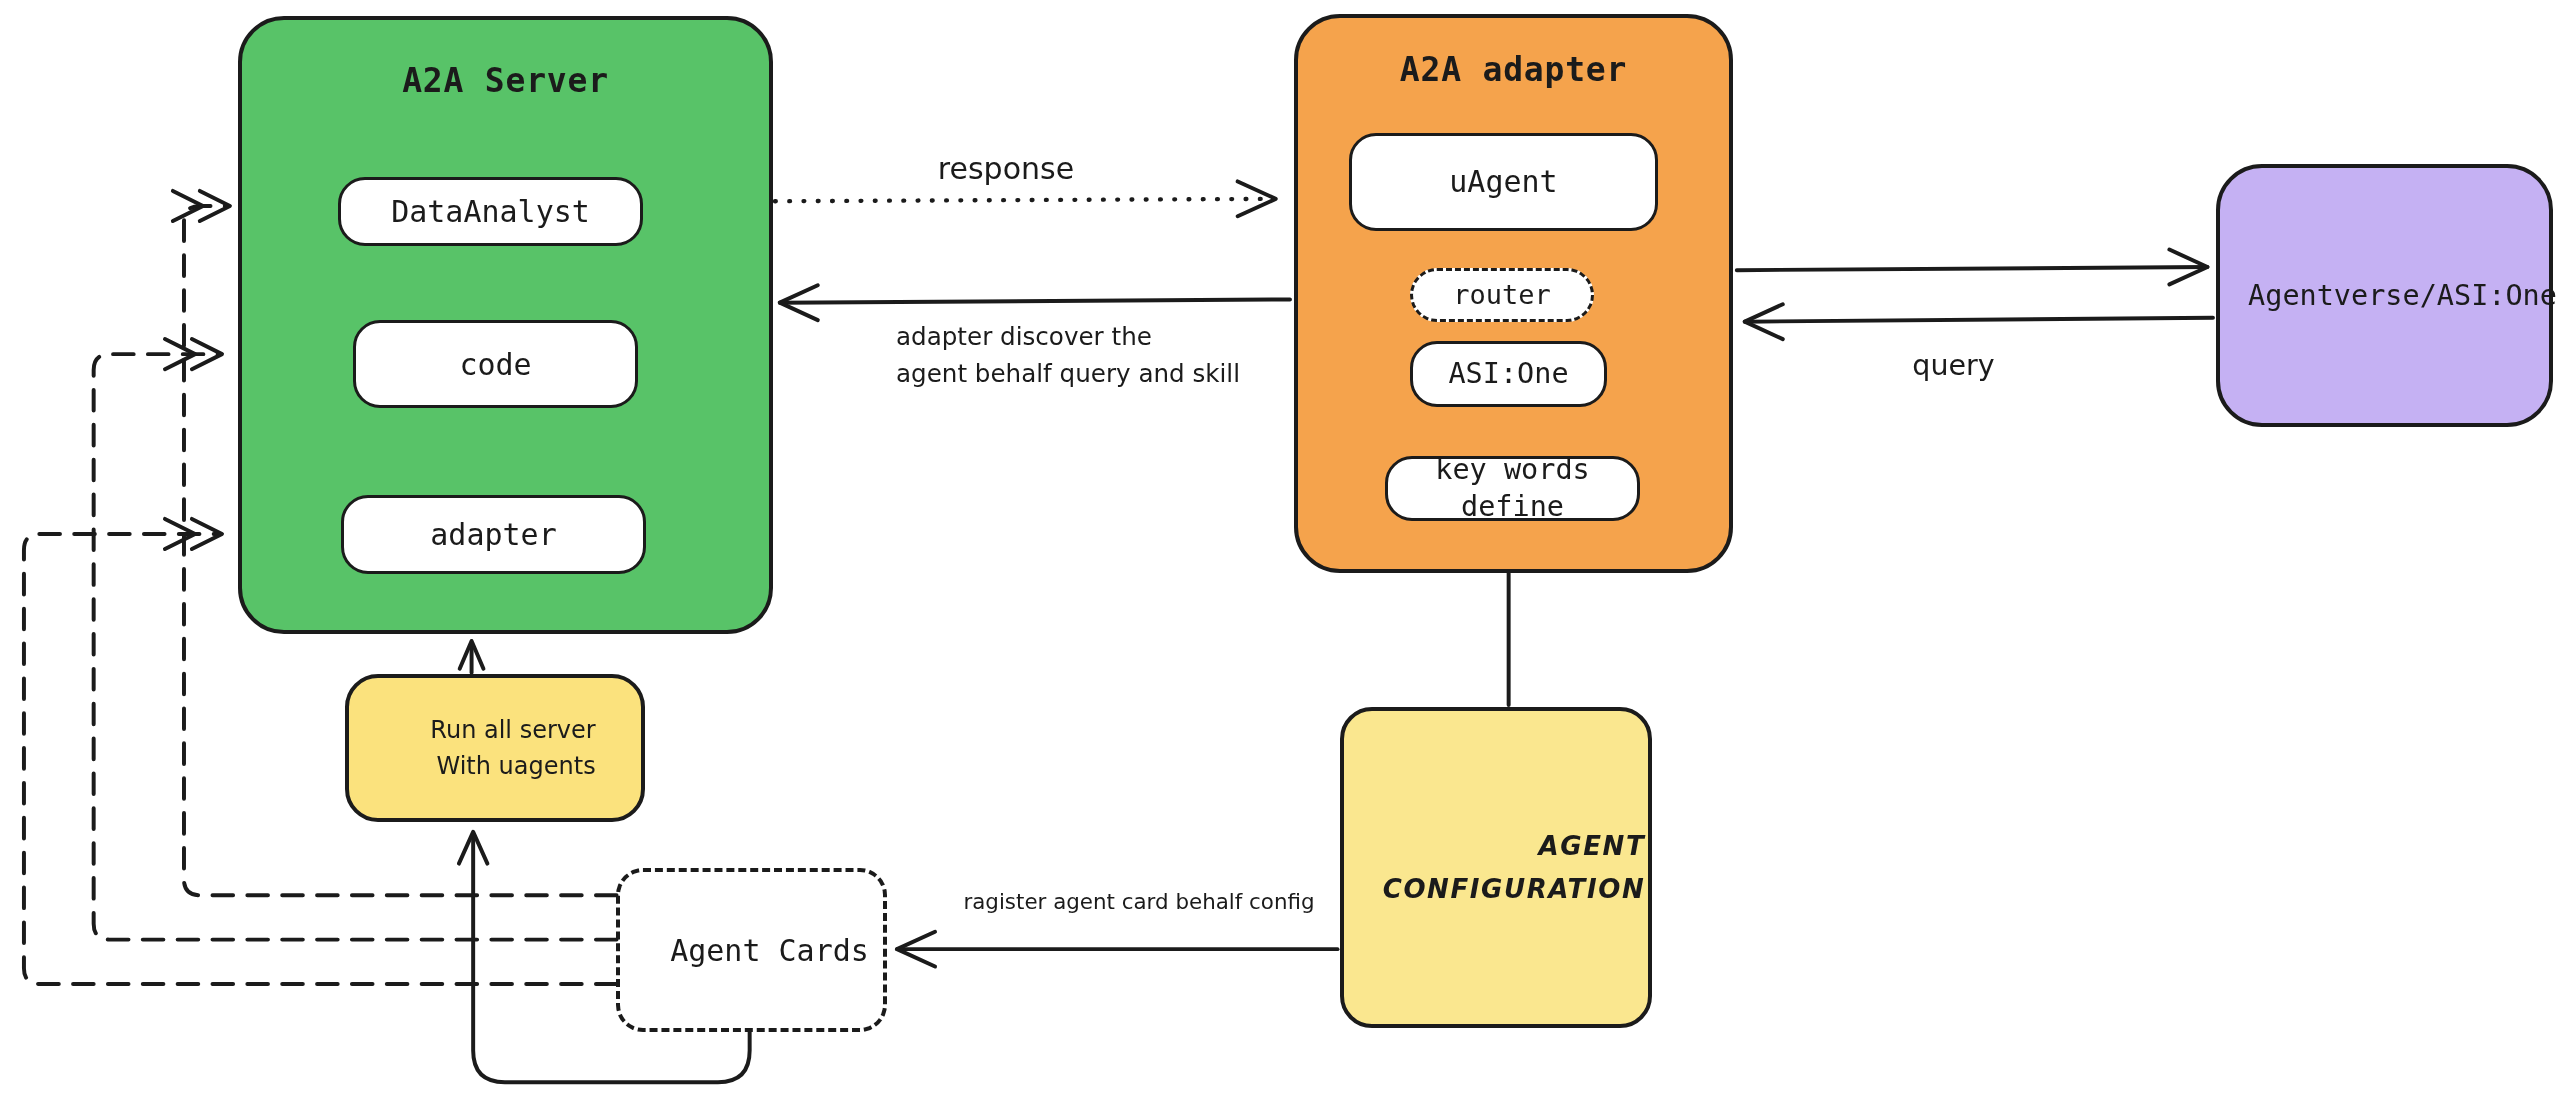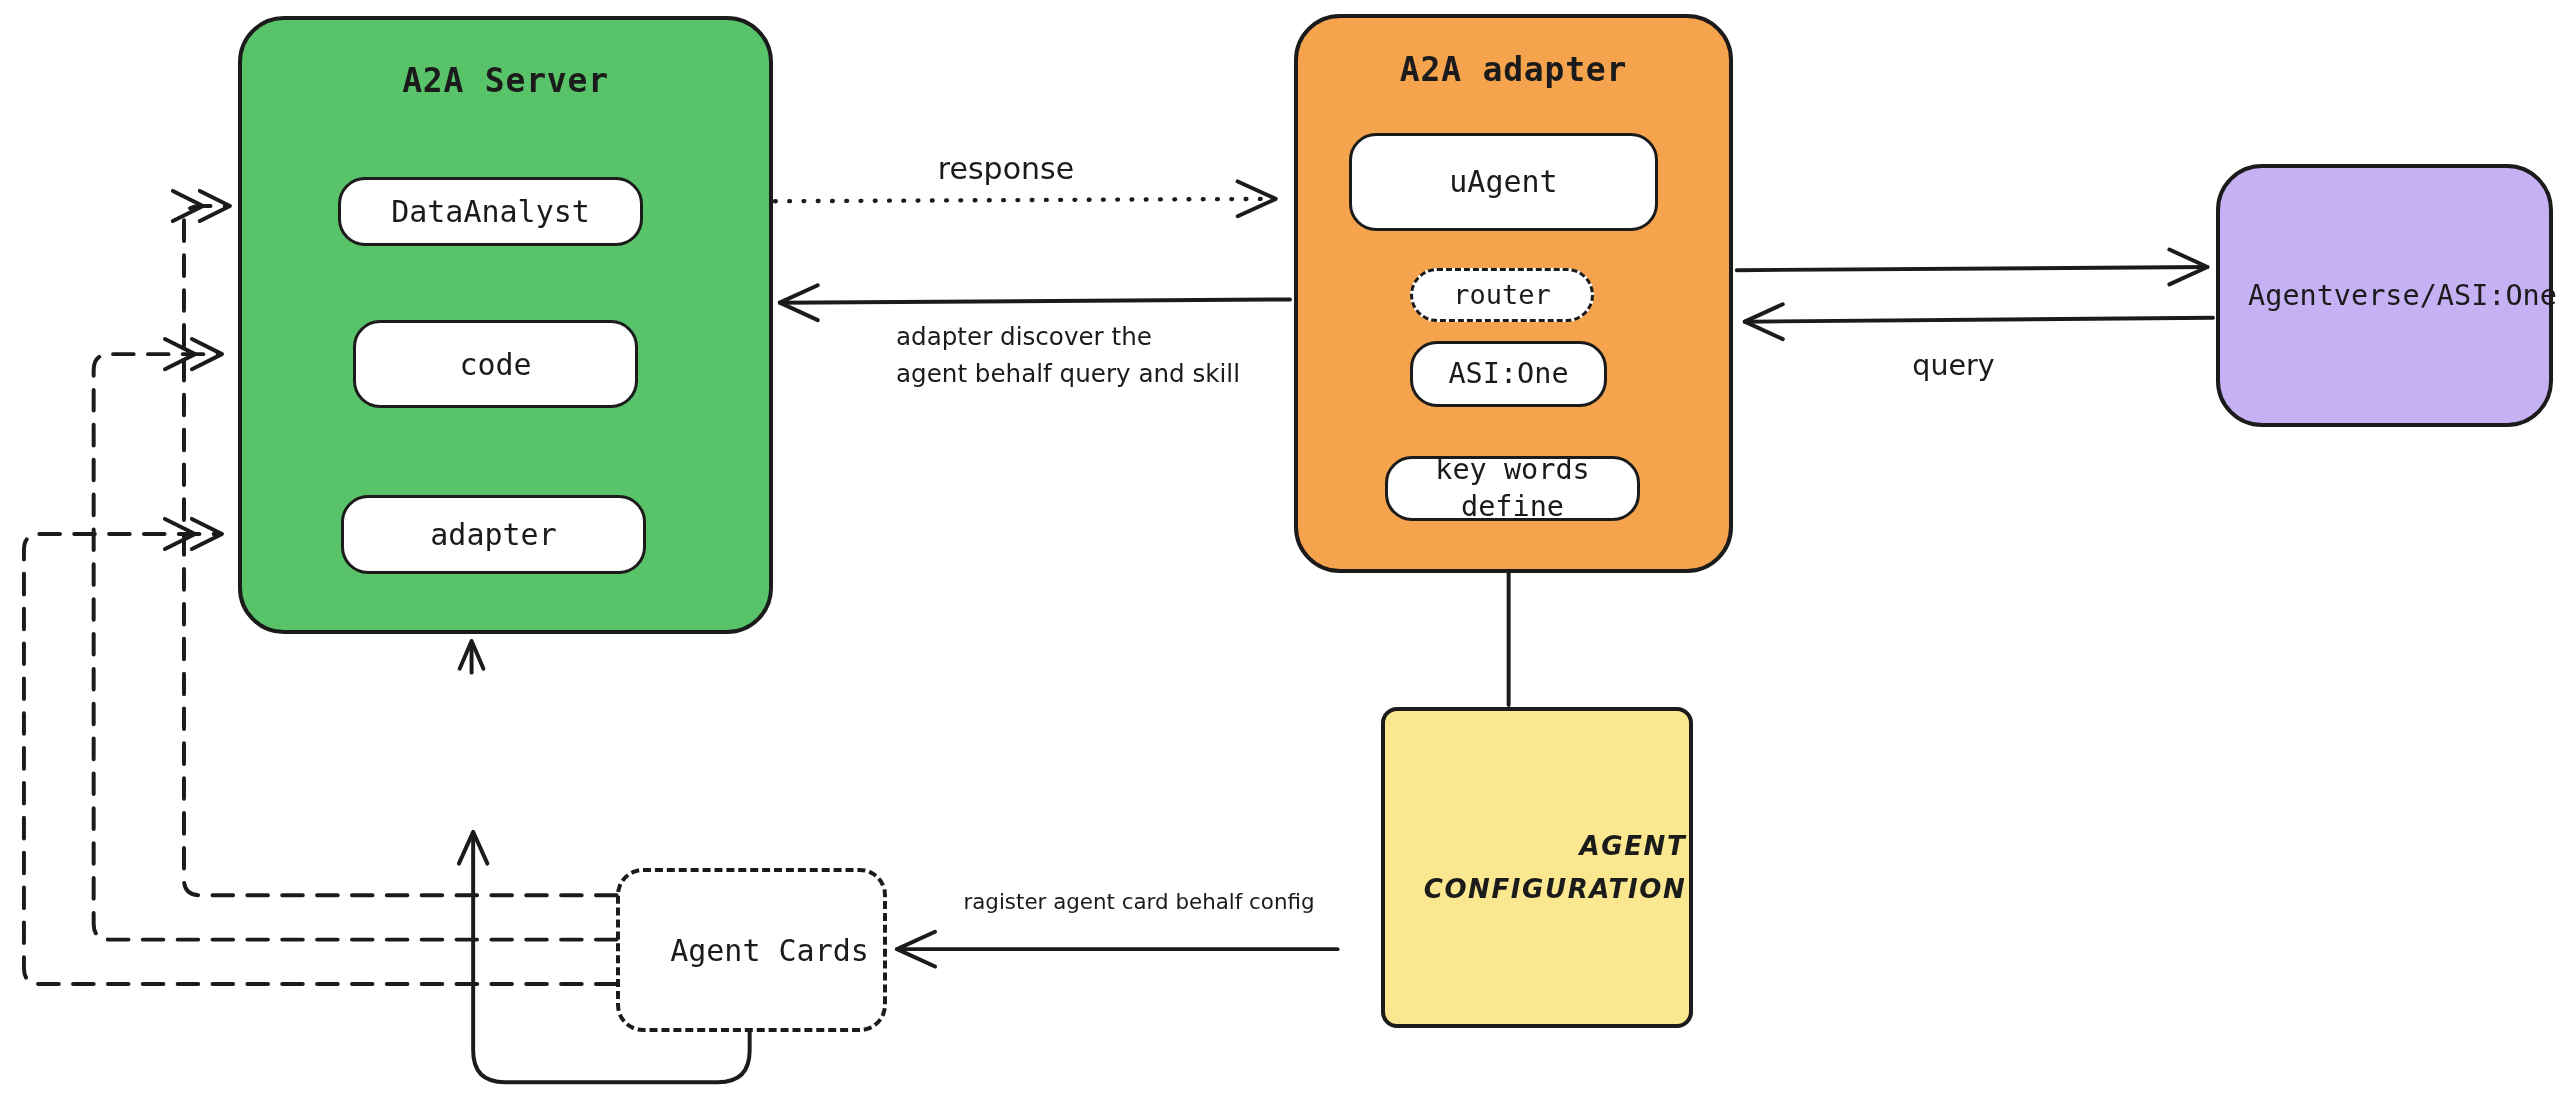--- a/index.html
+++ b/index.html
@@ -11,21 +11,21 @@
   }
   .abs{position:absolute;box-sizing:border-box;}
   svg.wires{position:absolute;left:0;top:0;pointer-events:none;}
   svg.wires *{stroke:var(--stroke,#1b1b1b);fill:none;stroke-linecap:round;stroke-linejoin:round;}
 
   .bigbox{border:4px solid var(--stroke,#1b1b1b);border-radius:46px;}
   .green{background:var(--green,#58c368);}
   .orange{background:var(--orange,#f5a34c);padding-left:20px;}
   .purple{background:var(--purple,#c5b1f3);}
   .yellow1{background:var(--yellow,#fbe27d);border-radius:33px;}
-  .yellow2{background:var(--yellow_light,#fae78f);border-radius:16px;margin-left:41px;}
+  .yellow2{background:var(--yellow_light,#fae78f);border-radius:32px;}
 
   .box-title{position:absolute;left:0;right:0;text-align:center;font-size:33px;font-weight:600;letter-spacing:0.8px;}
 
   .node{
     background:var(--node_fill,#ffffff);border:3.2px solid var(--stroke,#1b1b1b);border-radius:27px;
     display:flex;align-items:center;justify-content:center;
     font-size:30px;font-weight:500;text-align:center;white-space:pre-line;line-height:1.3;
   }
   .node.dashed{border-style:dashed;}
 
@@ -115,20 +115,22 @@
     <div class="box-title" style="top:32px;">A2A adapter</div>
     <div class="abs node" style="left:51px;top:115px;width:309px;height:98px;">uAgent</div>
     <div class="abs node dashed" style="left:112px;top:250px;width:184px;height:54px;font-size:27px;">router</div>
     <div class="abs node" style="left:112px;top:323px;width:197px;height:66px;font-size:28.5px;">ASI:One</div>
     <div class="abs node" style="left:87px;top:438px;width:255px;height:65px;font-size:28.5px;">key words
 define</div>
   </div>
 
   <div class="abs bigbox purple centerlabel" style="left:2216px;top:164px;width:337px;height:263px;font-size:28.5px;font-weight:500;">Agentverse/ASI:One</div>
 
+  <div class="abs bigbox yellow1 centerlabel handwrite" style="left:345px;top:674px;width:300px;height:148px;font-size:24px;line-height:1.5;font-weight:500;">Run all server
+With uagents</div>
 
   <div class="abs centerlabel" style="left:616px;top:868px;width:271px;height:164px;border:4px dashed var(--stroke,#1b1b1b);border-radius:27px;font-size:30px;">Agent Cards</div>
 
   <div class="abs bigbox yellow2 centerlabel handwrite" style="left:1340px;top:707px;width:312px;height:321px;font-size:26px;font-style:italic;font-weight:600;letter-spacing:1.6px;line-height:1.65;">AGENT
 CONFIGURATION</div>
 
   <div class="note center" style="left:887px;top:151px;width:238px;font-size:30px;">response</div>
   <div class="note" style="left:896px;top:319px;font-size:24.6px;line-height:1.5;">adapter discover the
 agent behalf query and skill</div>
   <div class="note center" style="left:1878px;top:349px;width:151px;font-size:28.5px;">query</div>

